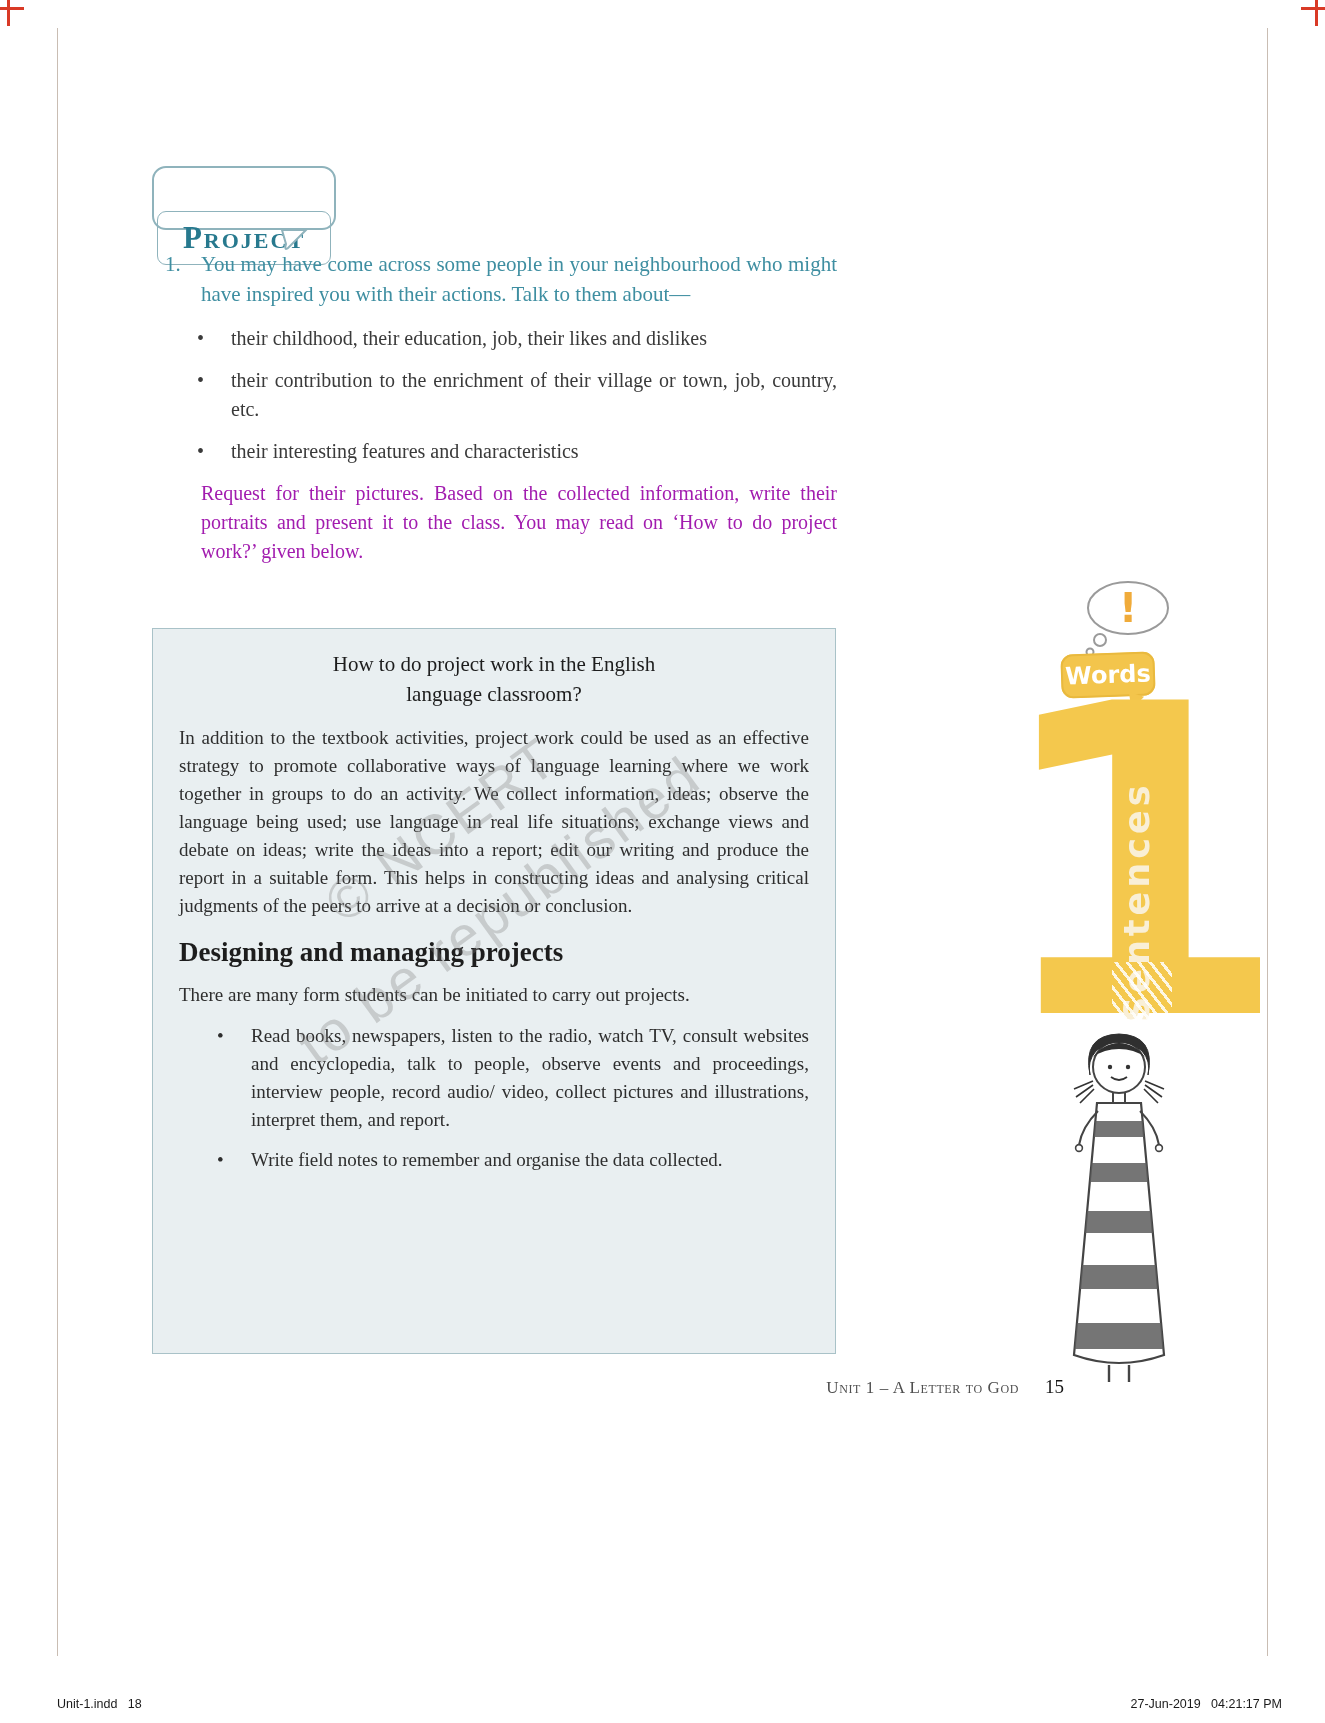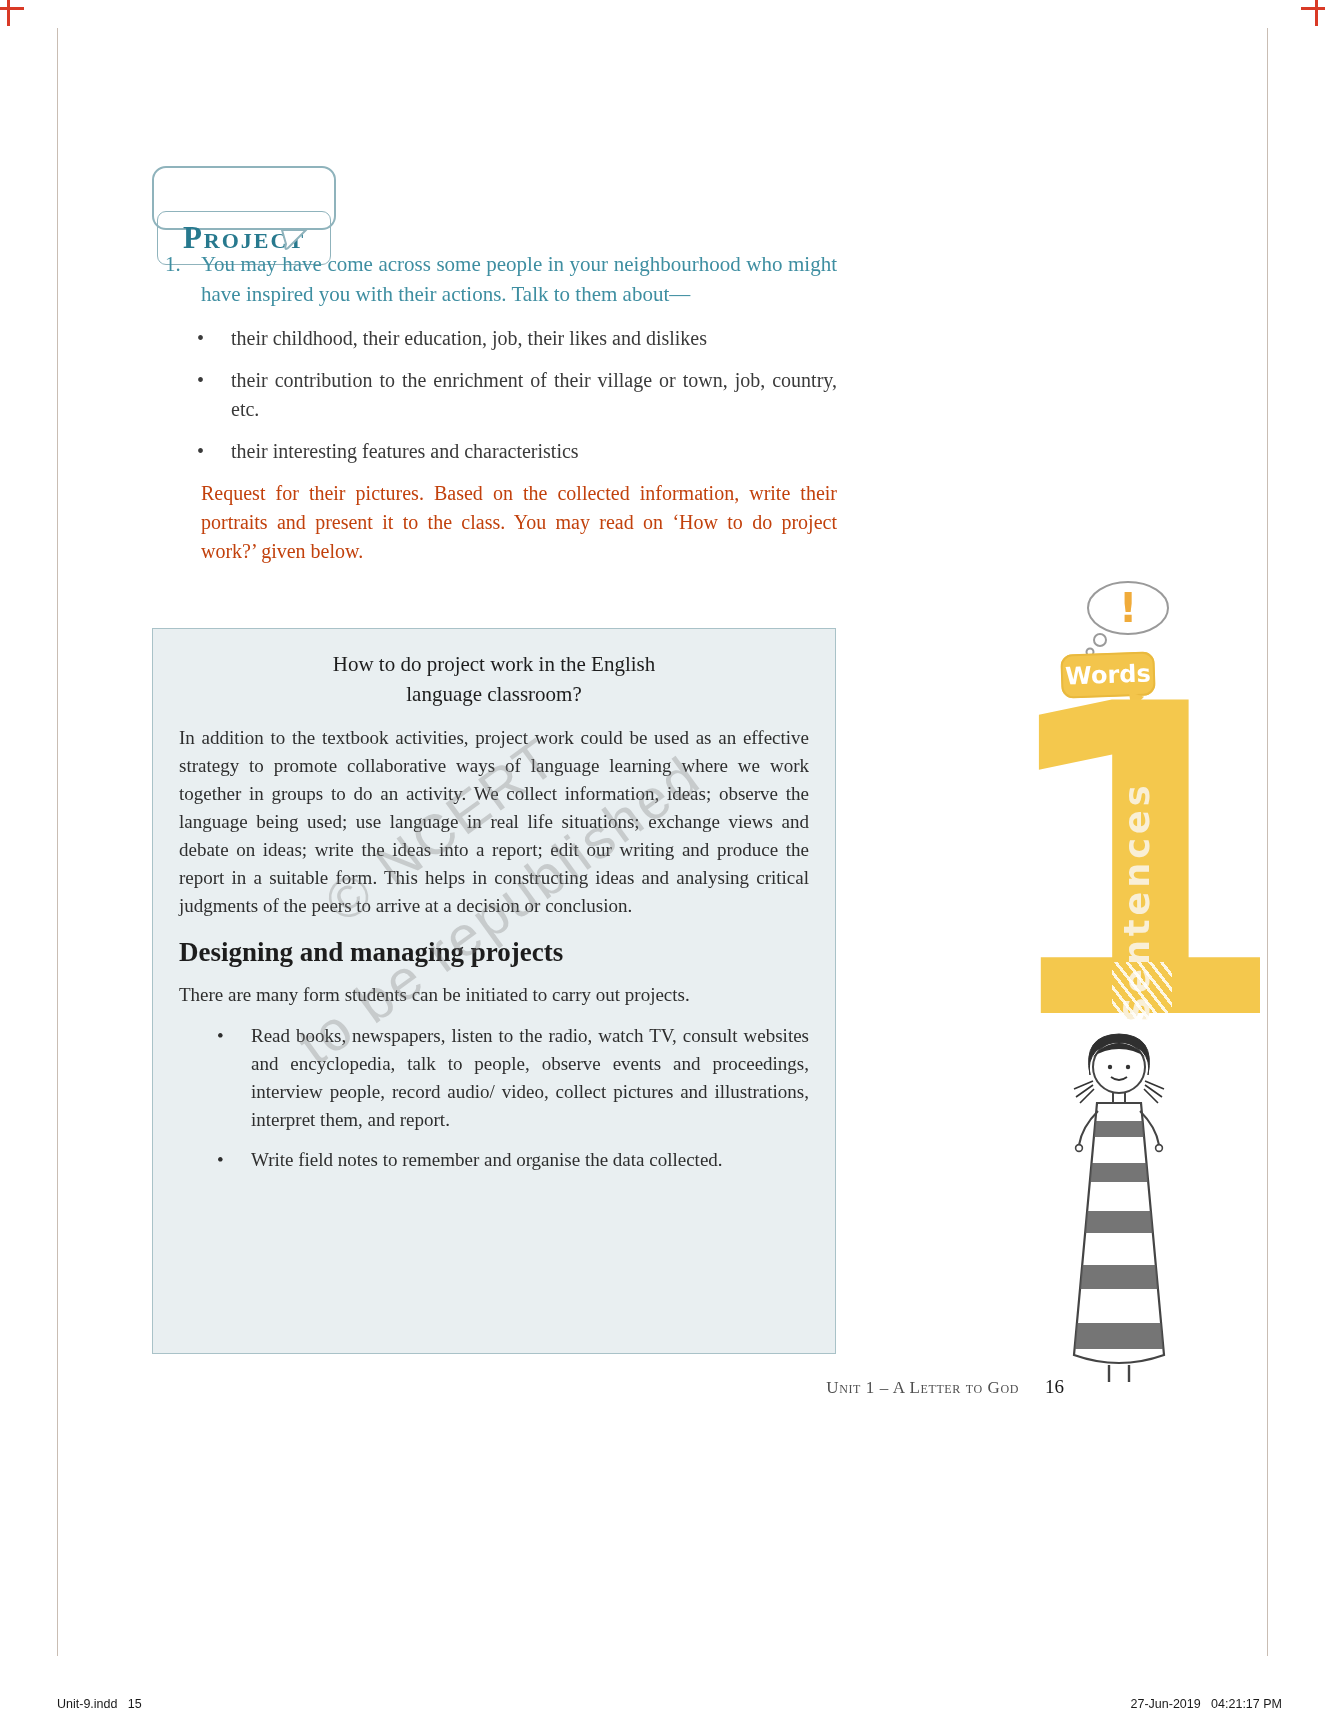--- a/index.html
+++ b/index.html
@@ -31,21 +31,21 @@
 
   
   .main-col { position:absolute; left:165px; top:250px; width:672px; font-size:20px; line-height:29px; }
   .numbered { display:flex; color:#3e8ea1; font-size:21px; line-height:29.5px; }
   .numbered .num { width:36px; flex:none; }
   .numbered .txt { flex:1; text-align:justify; }
   .bullet-list { margin-left:32px; margin-top:15px; color:#3a3a3a; }
   .b-item { display:flex; margin-bottom:13px; }
   .b-marker { width:34px; flex:none; }
   .b-text { flex:1; text-align:justify; }
-  .outro { margin-left:36px; margin-top:5px; text-align:justify; color:#c2410c; }
+  .outro { margin-left:36px; margin-top:5px; text-align:justify; color:#a21caf; }
 
   
   .info-box {
     position:absolute; left:152px; top:628px; width:684px; height:726px;
     background:#e9eff1; border:1.5px solid #a9c2c8; padding:20px 26px 12px;
     font-size:19px; line-height:28px; color:#2e2e2e; overflow:hidden;
   }
   .box-title { text-align:center; font-weight:normal; font-size:21px; line-height:30px; color:#1d1d1d; }
   .box-para { text-align:justify; margin-top:15px; }
   .box-para.indent { text-indent:34px; margin-top:2px; }
@@ -217,19 +217,19 @@
     <path d="M46 86 Q30 102 27 120" stroke="#444444" stroke-width="2" fill="none"></path>
     <path d="M88 86 Q104 102 107 120" stroke="#444444" stroke-width="2" fill="none"></path>
     <circle cx="27" cy="123" r="3.4" fill="none" stroke="#444444" stroke-width="1.6"></circle>
     <circle cx="107" cy="123" r="3.4" fill="none" stroke="#444444" stroke-width="1.6"></circle>
 
     <path d="M57 340 L57 357 M77 340 L77 357" stroke="#444444" stroke-width="2.4"></path>
   </svg>
 
   <div class="footer">
     <span class="unit-label">Unit 1 – A Letter to God</span>
-    <span class="page-num">16</span>
-  </div>
-
-  <div class="print-info left">Unit-9.indd   15</div>
+    <span class="page-num">15</span>
+  </div>
+
+  <div class="print-info left">Unit-1.indd   18</div>
   <div class="print-info right">27-Jun-2019   04:21:17 PM</div>
 
 </div>
 
 </body></html>

